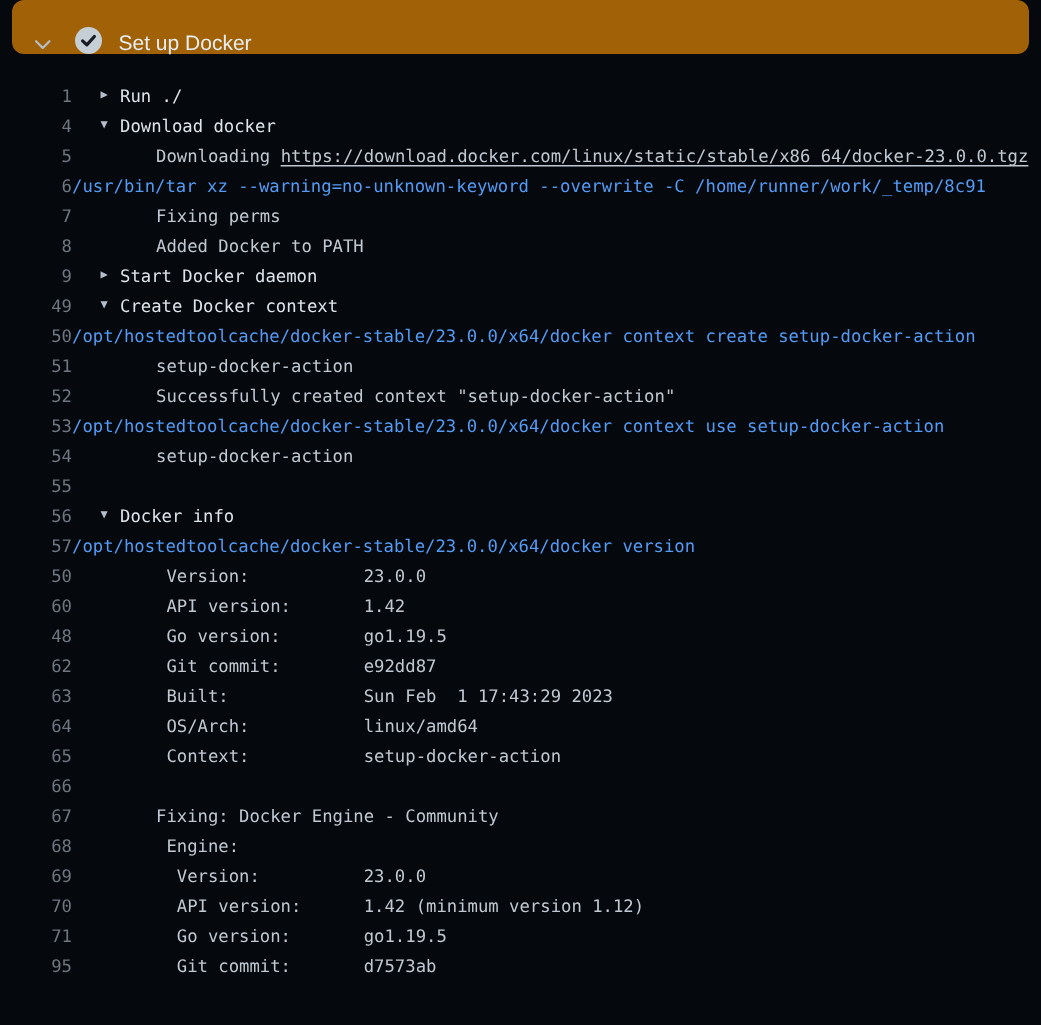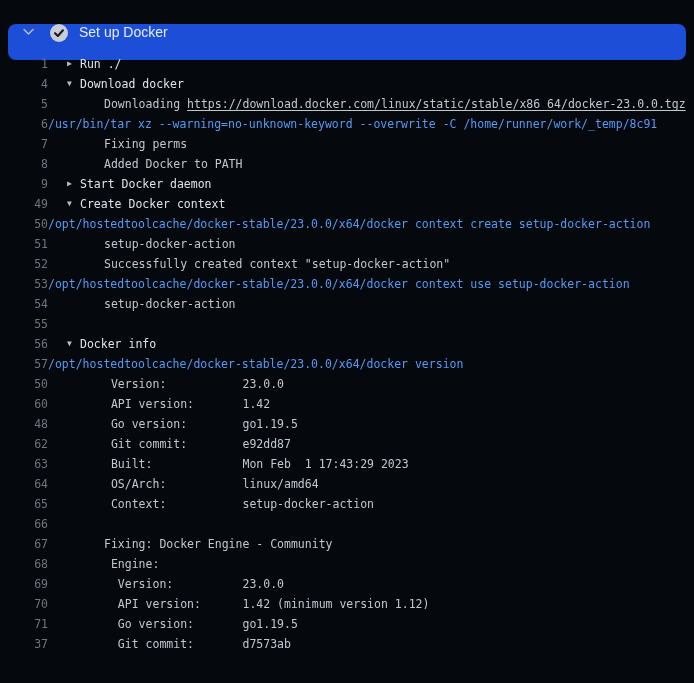--- a/index.html
+++ b/index.html
@@ -5,23 +5,23 @@
   html,body{margin:0;padding:0;}
   body{
     width:694px;height:683px;overflow:hidden;
     background:#05080c;
     font-family:"Liberation Sans", sans-serif;
   }
   .viewer{width:694px;height:683px;position:relative;}
 
   
   .step-header{
-    position:absolute;left:8px;top:24px;right:8px;height:36px;
-    background:#1d4ed8;border-radius:8px;
-    display:flex;align-items:flex-start;
+    position:absolute;left:8px;top:0;right:8px;height:36px;
+    background:#a16207;border-radius:8px;
+    display:flex;align-items:flex-end;
     cursor:pointer;
   }
   .chevron-btn{
     width:14px;height:14px;margin-left:13px;flex:0 0 auto;
     display:flex;align-items:center;justify-content:center;
   }
   .status-icon{
     width:18px;height:18px;margin-left:15px;flex:0 0 auto;
     display:flex;align-items:center;justify-content:center;
   }
@@ -90,25 +90,25 @@
       <div class="line"><span class="num">52</span><span class="content plain">Successfully created context "setup-docker-action"</span></div>
       <div class="line"><span class="num">53</span><span class="content cmd">/opt/hostedtoolcache/docker-stable/23.0.0/x64/docker context use setup-docker-action</span></div>
       <div class="line"><span class="num">54</span><span class="content plain">setup-docker-action</span></div>
       <div class="line"><span class="num">55</span></div>
       <div class="line"><span class="num">56</span><span class="group-content"><span class="g-arrow">▼</span><span class="g-title">Docker info</span></span></div>
       <div class="line"><span class="num">57</span><span class="content cmd">/opt/hostedtoolcache/docker-stable/23.0.0/x64/docker version</span></div>
       <div class="line"><span class="num">50</span><span class="content plain"> Version:           23.0.0</span></div>
       <div class="line"><span class="num">60</span><span class="content plain"> API version:       1.42</span></div>
       <div class="line"><span class="num">48</span><span class="content plain"> Go version:        go1.19.5</span></div>
       <div class="line"><span class="num">62</span><span class="content plain"> Git commit:        e92dd87</span></div>
-      <div class="line"><span class="num">63</span><span class="content plain"> Built:             Mon Feb  1 17:43:29 2023</span></div>
+      <div class="line"><span class="num">63</span><span class="content plain"> Built:             Sun Feb  1 17:43:29 2023</span></div>
       <div class="line"><span class="num">64</span><span class="content plain"> OS/Arch:           linux/amd64</span></div>
       <div class="line"><span class="num">65</span><span class="content plain"> Context:           setup-docker-action</span></div>
       <div class="line"><span class="num">66</span><span class="content plain"></span></div>
       <div class="line"><span class="num">67</span><span class="content plain">Fixing: Docker Engine - Community</span></div>
       <div class="line"><span class="num">68</span><span class="content plain"> Engine:</span></div>
       <div class="line"><span class="num">69</span><span class="content plain">  Version:          23.0.0</span></div>
       <div class="line"><span class="num">70</span><span class="content plain">  API version:      1.42 (minimum version 1.12)</span></div>
       <div class="line"><span class="num">71</span><span class="content plain">  Go version:       go1.19.5</span></div>
-      <div class="line"><span class="num">37</span><span class="content plain">  Git commit:       d7573ab</span></div>
+      <div class="line"><span class="num">95</span><span class="content plain">  Git commit:       d7573ab</span></div>
     </div>
 
 </div>
 
 </body></html>

